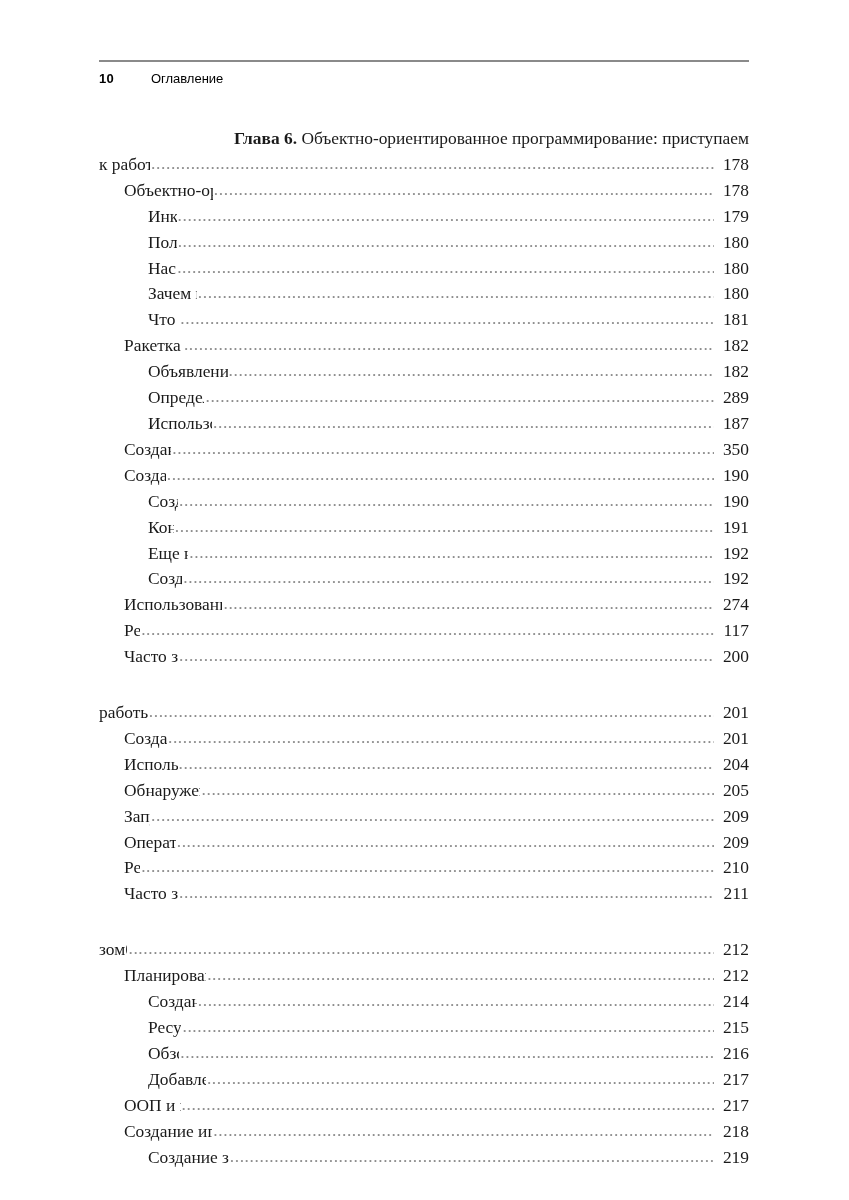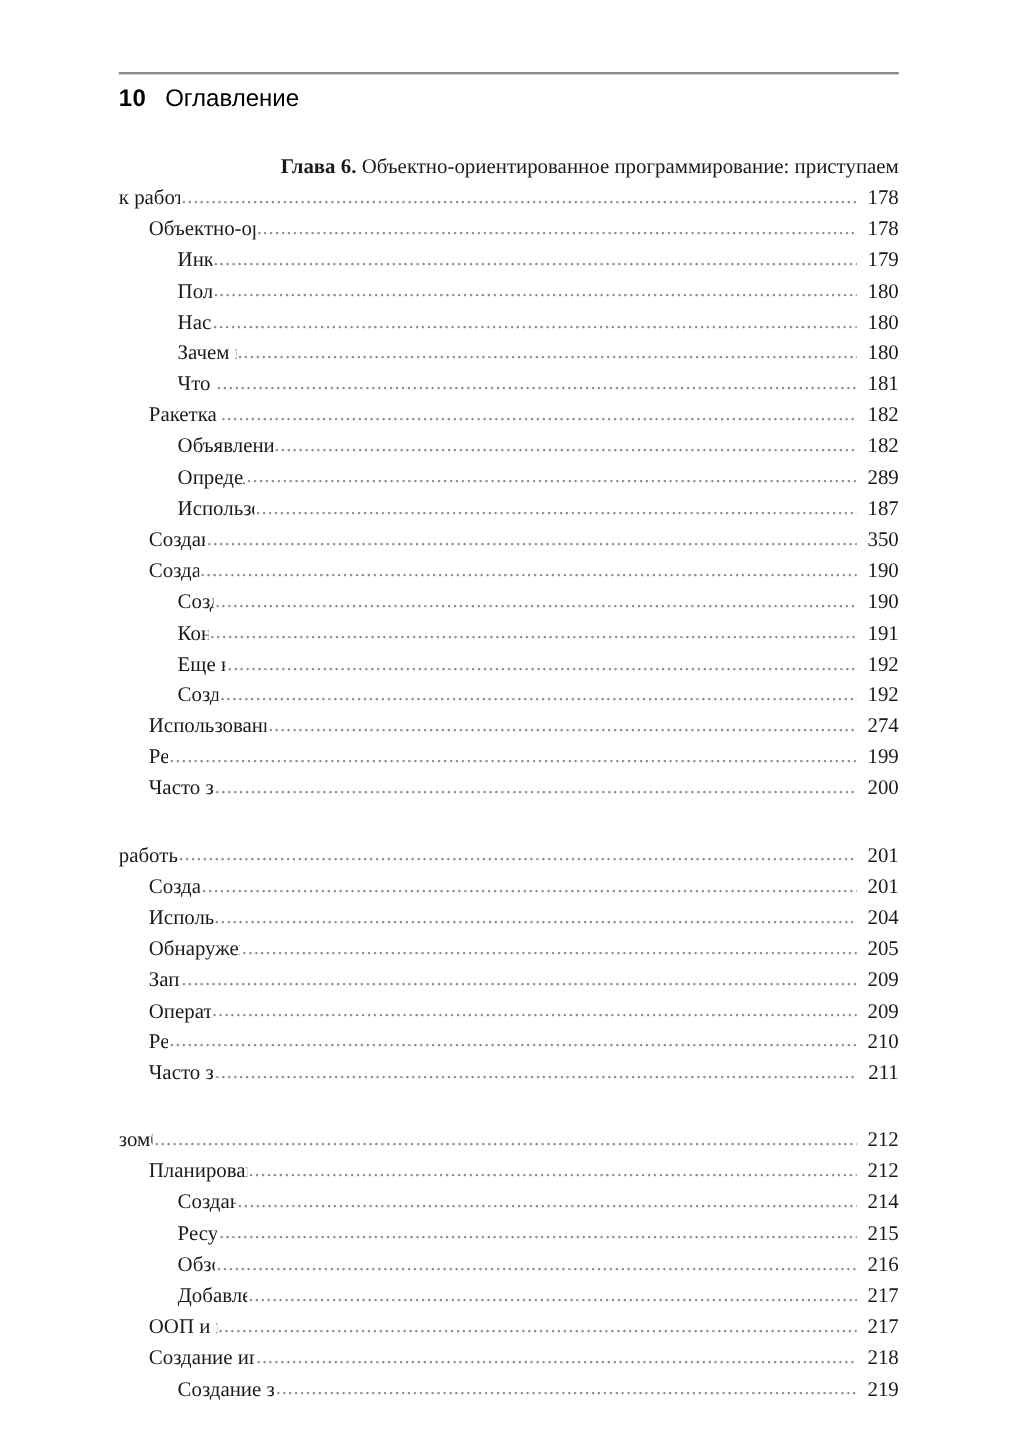--- a/index.html
+++ b/index.html
@@ -27,24 +27,25 @@
     width: 650px;
   }
   .header-rule {
     width: 650px;
     height: 2px;
     background: #8a8a8a;
   }
   .header-line {
     margin-top: 9px;
     font-family: "Liberation Sans", "DejaVu Sans", sans-serif;
-    font-size: 20px;
+    font-size: 13px;
     color: #000000;
     display: flex;
     align-items: baseline;
+    gap: 21px;
   }
   .folio {
     font-weight: bold;
     letter-spacing: 0.2px;
   }
   .head-title {
     margin-left: 16px;
     font-weight: normal;
   }
 
@@ -211,21 +212,21 @@
           <span class="pg">192</span>
         </div>
         <div class="row lvl1">
           <span class="txt">Использование класса Bat и написание функции main</span>
           <span class="dots">................................................................................................................................................................................................................................................................................................................................................................................................................</span>
           <span class="pg">274</span>
         </div>
         <div class="row lvl1">
           <span class="txt">Резюме</span>
           <span class="dots">................................................................................................................................................................................................................................................................................................................................................................................................................</span>
-          <span class="pg">199</span>
+          <span class="pg">117</span>
         </div>
         <div class="row lvl1">
           <span class="txt">Часто задаваемые вопросы</span>
           <span class="dots">................................................................................................................................................................................................................................................................................................................................................................................................................</span>
           <span class="pg">200</span>
         </div>
       </div>
       <div class="chapter-block">
         <div class="chap-head">
           <div class="row lvl0">

